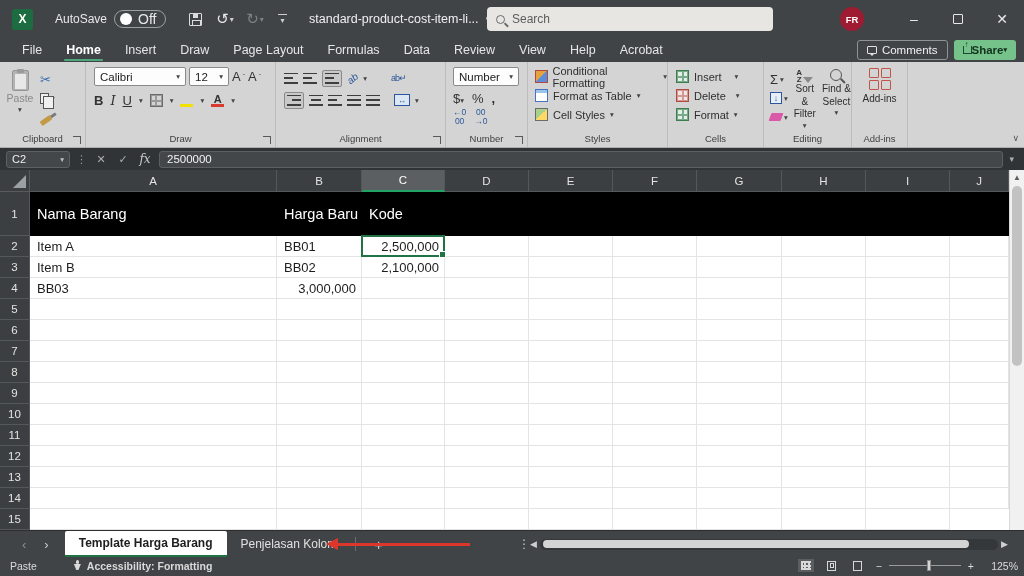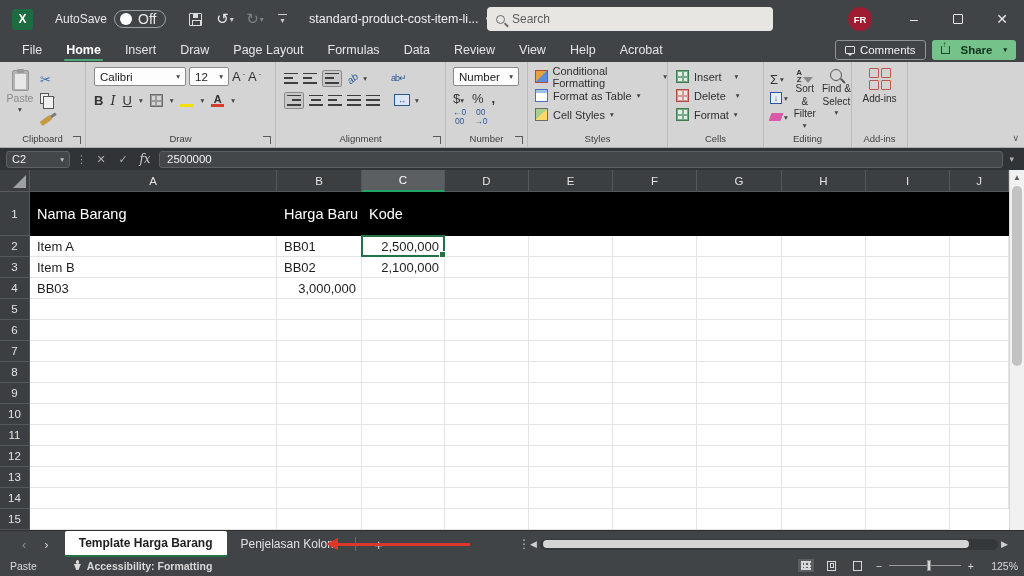--- a/index.html
+++ b/index.html
@@ -21,35 +21,35 @@
   .disabled { color:#7d8285 !important; }
   .qat-more { display:flex; flex-direction:column; align-items:center; margin-left:6px; }
   .qat-more .bar { width:9px; border-top:1.5px solid #cfcfcf; margin-bottom:1px; }
   .doc-title { margin-left:22px; font-size:12.5px; color:#f0f0f0; display:flex; align-items:center; gap:7px; white-space:nowrap; }
   .doc-title .dot { color:#b8b8b8; }
   .doc-title .saved { color:#e0e0e0; }
   .searchbox { position:absolute; left:487px; top:7px; width:286px; height:24px; background:#e8e6e3; border-radius:4px; display:flex; align-items:center; gap:7px; padding:0 9px; color:#5d5c5a; font-size:12px; }
   .mag { width:9px; height:9px; border:1.5px solid #6a6a6a; border-radius:50%; position:relative; flex:none; }
   .mag::after { content:""; position:absolute; width:5px; height:1.5px; background:#6a6a6a; transform:rotate(45deg); left:7px; top:8px; }
   .tb-right { position:absolute; right:0; top:0; height:38px; display:flex; align-items:center; }
-  .avatar { width:24px; height:24px; border-radius:50%; background:#9e1b32; color:#fff; font-size:9.5px; font-weight:bold; display:flex; align-items:center; justify-content:center; margin-right:20px; }
+  .avatar { width:24px; height:24px; border-radius:50%; background:#9e1b32; color:#fff; font-size:9.5px; font-weight:bold; display:flex; align-items:center; justify-content:center; margin-right:28px; }
   .win-btn { width:44px; height:38px; display:flex; align-items:center; justify-content:center; color:#e8e8e8; font-size:14px; }
   .restore-ic { width:10px; height:10px; border:1.2px solid #e8e8e8; border-radius:1px; }
 
   
   .menubar { height:24px; background:#404447; display:flex; align-items:flex-end; position:relative; }
   .menu-tabs { display:flex; align-items:flex-end; margin-left:10px; height:100%; }
   .menu-tab { padding:0 12px; height:100%; display:flex; align-items:center; color:#e6e6e6; font-size:12.5px; position:relative; }
   .menu-tab.active { font-weight:bold; color:#fff; }
   .menu-tab.active::after { content:""; position:absolute; left:10px; right:10px; bottom:1px; height:2.5px; background:#4ea77a; border-radius:2px; }
   .mb-right { position:absolute; right:8px; top:2px; display:flex; gap:6px; align-items:center; }
   .comments-btn { display:flex; align-items:center; gap:5px; border:1px solid #8f9396; border-radius:3px; color:#f0f0f0; font-size:11.5px; padding:2px 9px; height:20px; }
   .comment-ic { width:10px; height:8px; border:1.2px solid #e0e0e0; border-radius:1px; position:relative; }
   .comment-ic::after { content:""; position:absolute; left:1px; bottom:-3px; border-left:3px solid transparent; border-right:3px solid transparent; border-top:3px solid #e0e0e0; }
-  .share-btn { display:flex; align-items:center; gap:11px; background:#75c28a; border-radius:3px; color:#14331e; font-size:11.5px; padding:2px 9px; height:20px; font-weight:bold; }
+  .share-btn { display:flex; align-items:center; gap:0; background:#75c28a; border-radius:3px; color:#14331e; font-size:11.5px; padding:2px 9px; height:20px; font-weight:bold; }
   .share-ic { width:9px; height:8px; border:1.2px solid #1d4a2a; border-top:none; position:relative; }
   .share-ic::before { content:"↑"; position:absolute; top:-6px; left:1px; font-size:8px; color:#1d4a2a; }
 
   
   .ribbon { height:86px; background:#d4d4d4; display:flex; position:relative; border-bottom:1px solid #aeaeae; color:#323232; }
   .rgroup { position:relative; height:100%; border-right:1px solid #bcbcbc; padding-top:5px; }
   .rg-label { position:absolute; bottom:3px; left:0; right:0; text-align:center; font-size:9.5px; color:#3e3e3e; }
   .launcher { position:absolute; bottom:3px; right:4px; width:8px; height:8px; border-left:1px solid #5a5a5a; border-bottom:1px solid #5a5a5a; transform:rotate(180deg); }
   .caret { font-size:7.5px; color:#444; }
   

